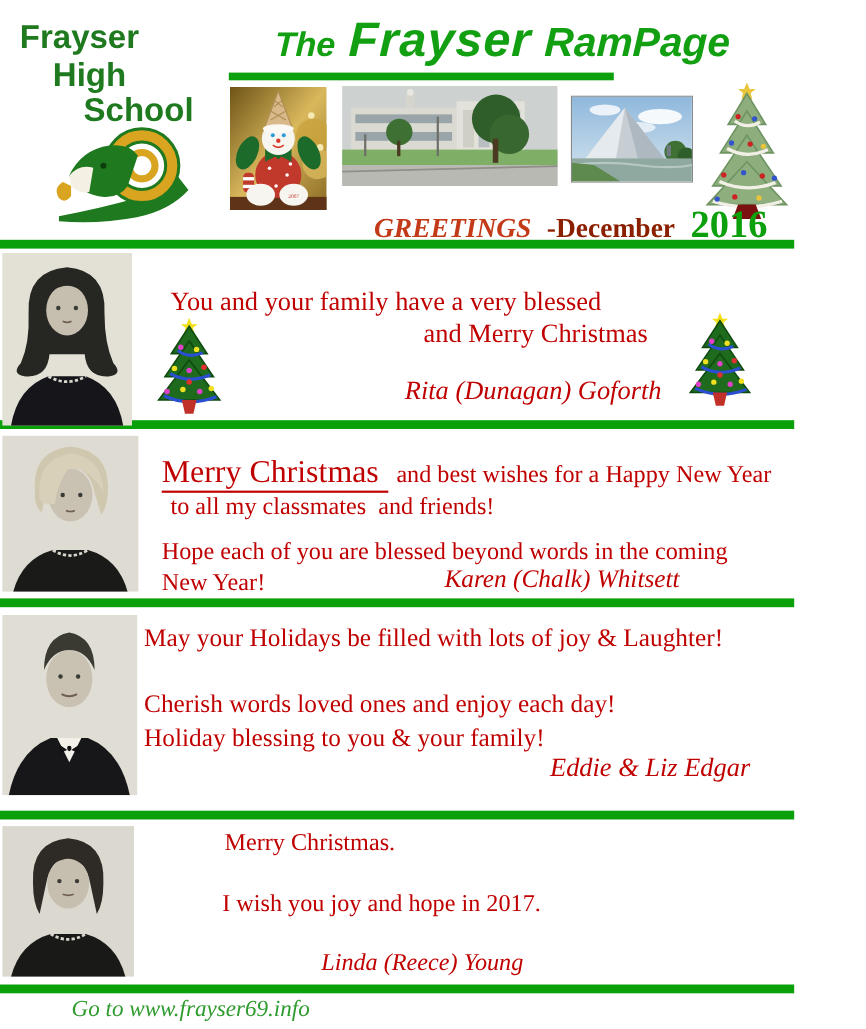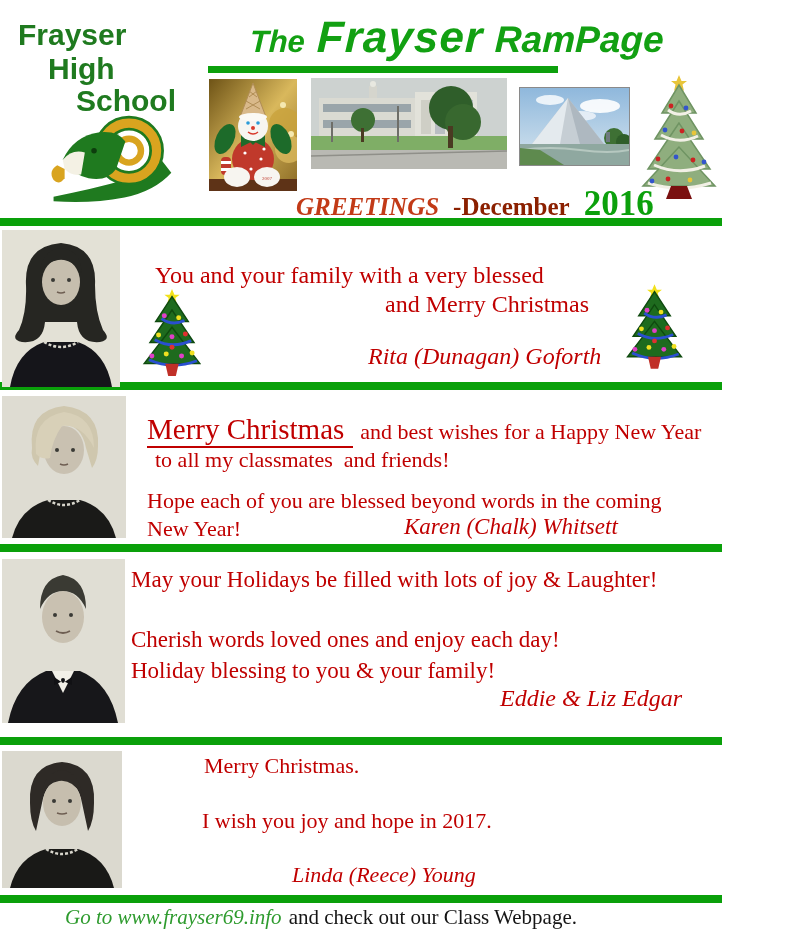--- a/index.html
+++ b/index.html
@@ -10,21 +10,21 @@
              font-size:30px;line-height:1;letter-spacing:0px;}
   .masthead{display:flex;align-items:baseline;gap:12px;color:#12A012;
             font-family:"Liberation Sans", sans-serif;font-weight:bold;font-style:italic;
             transform:skewX(-2deg);}
   .m-the{font-size:31px;}
   .m-frayser{font-size:44px;letter-spacing:1px;}
   .m-rampage{font-size:37px;}
   .title-bar{background:#0CA00C;height:7px;}
   .divider{background:#0AA00A;height:8px;left:0;width:722px;}
   .greet-row{display:flex;align-items:baseline;}
-  .greet-word{font-style:italic;font-weight:bold;font-size:25px;color:#C23A17;}
+  .greet-word{font-style:italic;font-weight:bold;font-size:25px;color:#C23A17;margin-left:44px;}
   .greet-dec{font-weight:bold;font-size:25px;color:#8B2000;margin-left:14px;}
   .greet-year{font-weight:bold;font-size:35px;color:#0CA00C;margin-left:14px;}
   .red{color:#C00000;white-space:pre;line-height:1.2;}
   .t22{font-size:22px;}
   .t23{font-size:23px;text-align:right;}
   .t24{font-size:24px;}
   .sig{font-style:italic;color:#C00000;white-space:pre;}
   .mc-head{font-size:29px;border-bottom:2px solid #C00000;padding-right:9px;}
   .mc-rest{font-size:22px;margin-left:7px;}
   .head-row{display:flex;align-items:baseline;color:#C00000;white-space:pre;}
@@ -213,21 +213,21 @@
     <rect width="118" height="157" fill="#E3E1D6"></rect>
     <path d="M24,55 Q22,16 59,13 Q95,16 93,55 Q93,82 101,100 Q110,110 98,112 Q77,114 75,92 L43,92 Q41,114 20,112 Q8,110 17,100 Q25,82 24,55 Z" fill="#262622"></path>
     <ellipse cx="59" cy="52" rx="19" ry="23" fill="#C6BEAE"></ellipse>
     <path d="M38,42 Q40,20 59,18 Q79,20 80,44 Q70,28 56,30 Q44,32 38,42 Z" fill="#262622"></path>
     <circle cx="51" cy="50" r="2" fill="#3A3A36"></circle>
       <circle cx="67" cy="50" r="2" fill="#3A3A36"></circle>
     <path d="M55,62 Q59,64 63,62" stroke="#6E5E52" stroke-width="1.5" fill="none"></path>
     <path d="M8,157 Q14,122 42,112 L76,112 Q104,122 110,157 Z" fill="#15151A"></path>
     <path d="M42,112 Q59,122 76,112" fill="none" stroke="#D8D6CC" stroke-width="2.5" stroke-dasharray="3,2"></path>
   </svg>
-  <div class="abs red t24" style="left:155px;top:261px">You and your family with a very blessed</div>
+  <div class="abs red t24" style="left:155px;top:261px">You and your family have a very blessed</div>
   <div class="abs red t24" style="left:385px;top:290px">and Merry Christmas</div>
   <svg class="abs" style="left:136px;top:287px" width="72" height="91" viewBox="0 0 72 95">
       <use href="#smalltree"></use>
     </svg>
   <svg class="abs" style="left:621px;top:279px" width="67" height="95" viewBox="0 0 72 95">
       <use href="#smalltree"></use>
     </svg>
   <div class="abs sig t24" style="left:368px;top:343px">Rita (Dunagan) Goforth</div>
 
   <svg class="abs" style="left:2px;top:396px" width="124" height="142" viewBox="0 0 124 142">
@@ -277,16 +277,15 @@
     <path d="M55,62 Q60,64 65,62" stroke="#6E5E52" stroke-width="1.5" fill="none"></path>
     <path d="M8,137 Q16,106 44,98 L76,98 Q104,106 112,137 Z" fill="#191917"></path>
     <path d="M44,98 Q60,108 76,98" fill="none" stroke="#D8D6CC" stroke-width="2.5" stroke-dasharray="3,2"></path>
   </svg>
   <div class="abs red t22" style="left:204px;top:753px">Merry Christmas.</div>
   <div class="abs red t22" style="left:202px;top:808px">I wish you joy and hope in 2017.</div>
   <div class="abs sig" style="left:292px;top:862px;font-size:22px">Linda (Reece) Young</div>
 
   <div class="abs footer-row" style="left:65px;top:905px">
     <span class="footer-link">Go to www.frayser69.info</span>
-    <span class="footer-rest">and check out our Class Webpage.</span>
   </div>
 
 </div>
 
 </body></html>

